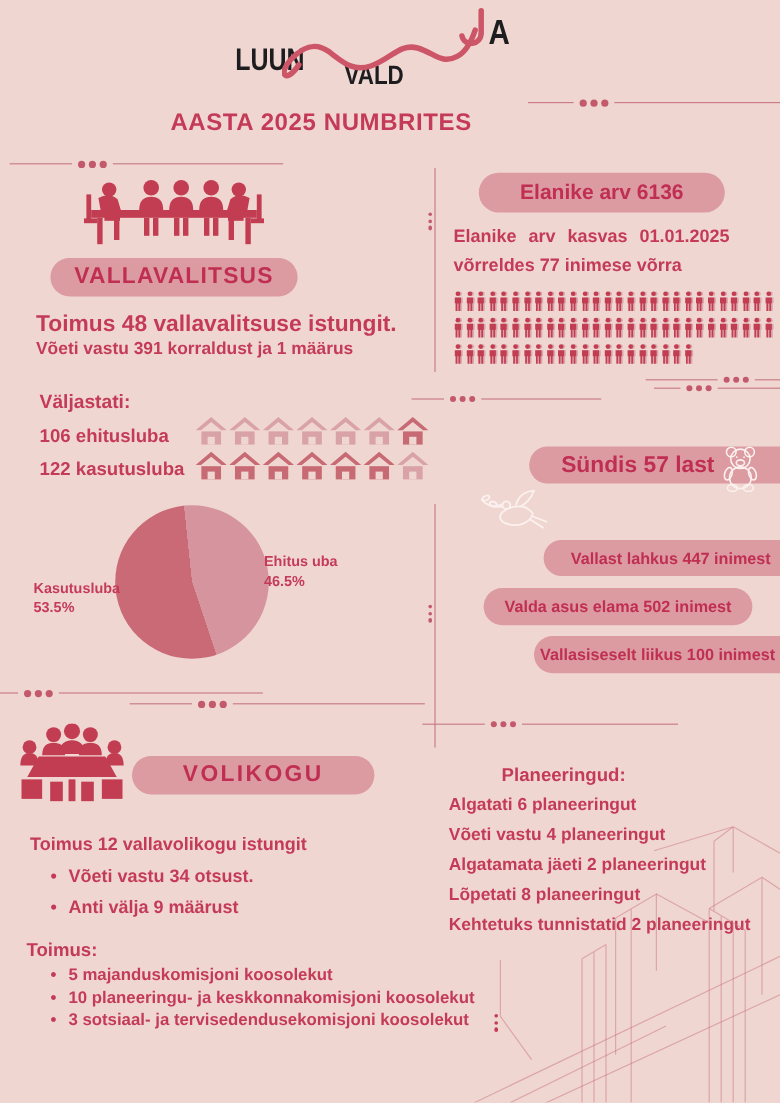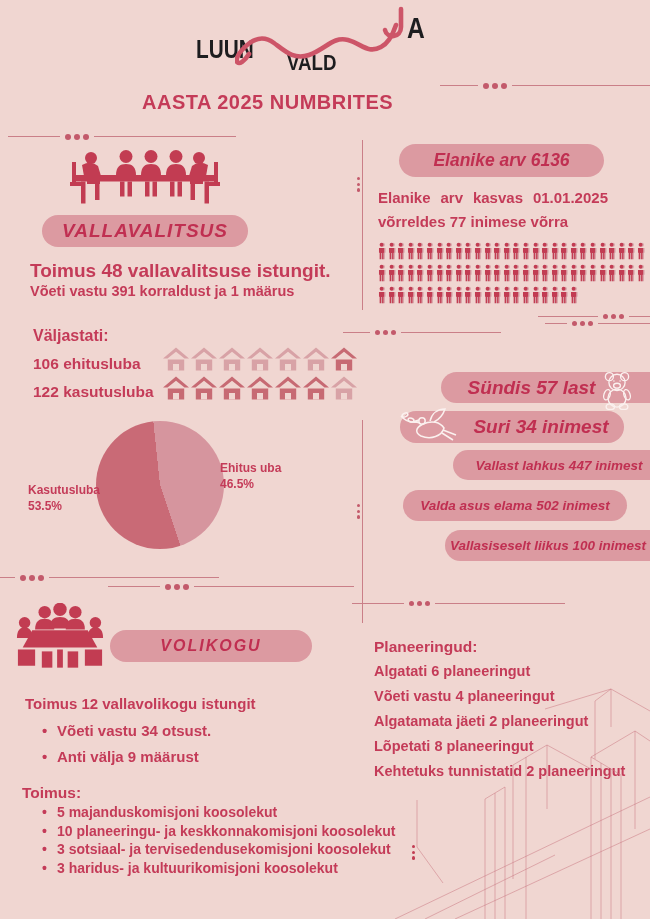--- a/index.html
+++ b/index.html
@@ -4,21 +4,21 @@
 <style>
   html,body{margin:0;padding:0;background:#f0d6d1;}
   .poster{position:relative;width:650px;height:919px;overflow:hidden;
     background:#f0d6d1;font-family:"Liberation Sans",sans-serif;font-weight:bold;}
   .abs{position:absolute;}
   .txt{color:#c43b58;font-weight:bold;}
   
   .logo-black{color:#1d1d1f;font-weight:bold;display:inline-block;transform-origin:left top;}
   
   .pill{position:absolute;background:#dc9aa1;border-radius:18px;display:flex;
-    align-items:center;justify-content:center;color:#c02f51;font-weight:bold;font-style:italic;}
+    align-items:center;justify-content:center;color:#c02f51;font-weight:bold;}
   
   .motif{position:absolute;display:flex;align-items:center;height:7px;}
   .mline{height:1.4px;background:#ca7f88;}
   .mdots{display:flex;gap:3px;margin:0 5px;}
   .mdots i{width:6px;height:6px;border-radius:50%;background:#c35a6b;}
   .mdots.sm i{width:5px;height:5px;}
   .vline{position:absolute;width:1.4px;background:#ca7f88;}
   .vdots{position:absolute;display:flex;flex-direction:column;gap:2.5px;}
   .vdots i{width:3.2px;height:3.2px;border-radius:50%;background:#c35a6b;}
   .vdots.dark i{background:#c23c52;}
@@ -972,23 +972,20 @@
       <circle cx="14.8" cy="11.5" r="0.8" fill="#fbf1ef" stroke="none"></circle>
         <circle cx="21.2" cy="11.5" r="0.8" fill="#fbf1ef" stroke="none"></circle>
       <ellipse cx="18" cy="29.5" rx="9.5" ry="9.5"></ellipse>
       <ellipse cx="7.5" cy="26" rx="3.2" ry="5.6" transform="rotate(18 7.5 26)"></ellipse>
       <ellipse cx="28.5" cy="26" rx="3.2" ry="5.6" transform="rotate(-18 28.5 26)"></ellipse>
       <ellipse cx="11" cy="38.5" rx="4.4" ry="3"></ellipse>
         <ellipse cx="25" cy="38.5" rx="4.4" ry="3"></ellipse>
     </svg>
   </div>
 
-  <div class="pill" style="left:400px;top:411px;width:224px;height:32px;font-size:19px;padding-left:58px;box-sizing:border-box;">
-    <span>Suri 34 inimest</span>
-  </div>
   <svg class="abs" style="left:398px;top:407px;" width="62" height="40" viewBox="0 0 62 40" fill="none" stroke="#fbf1ef" stroke-width="1.5">
     <path d="M3,9 c5,6 11,7 17,6"></path>
       <ellipse cx="7" cy="8" rx="3" ry="1.8" transform="rotate(-25 7 8)"></ellipse>
     <ellipse cx="13" cy="13" rx="3" ry="1.8" transform="rotate(20 13 13)"></ellipse>
     <circle cx="24" cy="14" r="3.2"></circle>
       <path d="M21,13 l-5,1.5 l5,1.2"></path>
     <path d="M25,17 c9,-4 17,-2 21,4 c-2,8 -13,12 -23,8 c-6,-3 -6,-8 2,-12 z"></path>
     <path d="M32,14 c2,-8 8,-12 15,-12 c-2,6 -7,11 -11,13"></path>
     <path d="M45,23 l13,5 M44,26 l11,7"></path>
   </svg>
@@ -1015,40 +1012,39 @@
     <circle cx="83" cy="20" r="6"></circle>
       <path d="M75,36 c0,-8 3,-11 8,-11 s8,3 8,11 z"></path>
     <path d="M17,28 L75,28 L85,46 L7,46 Z"></path>
     <rect x="2" y="48" width="18" height="17"></rect>
       <rect x="72" y="48" width="18" height="17"></rect>
     <rect x="27" y="50" width="11" height="17"></rect>
       <rect x="54" y="50" width="11" height="17"></rect>
     <rect x="43" y="48" width="6" height="19"></rect>
   </svg>
 
-  <div class="pill" style="left:110px;top:630px;width:202px;height:32px;font-size:16px;letter-spacing:2px;">
+  <div class="pill" style="left:110px;top:630px;width:202px;height:32px;font-size:19px;letter-spacing:2px;">
     <span>VOLIKOGU</span>
   </div>
 
   <div class="abs txt" style="left:25px;top:695px;font-size:15px;">Toimus 12 vallavolikogu istungit</div>
   <ul class="blist abs" style="left:42px;top:718px;font-size:15px;line-height:26px;">
     <li>Võeti vastu 34 otsust.</li>
     <li>Anti välja 9 määrust</li>
   </ul>
 
   <div class="abs txt" style="left:22px;top:784px;font-size:15.5px;">Toimus:</div>
   <ul class="blist abs" style="left:42px;top:803px;font-size:14px;line-height:18.6px;">
     <li>5 majanduskomisjoni koosolekut</li>
     <li>10 planeeringu- ja keskkonnakomisjoni koosolekut</li>
     <li>3 sotsiaal- ja tervisedendusekomisjoni koosolekut</li>
-    <li>3 haridus- ja kultuurikomisjoni koosolekut</li>
   </ul>
 
   <div class="plist abs" style="left:374px;top:634px;font-size:14.5px;line-height:25px;">
-    <div style="font-size:15.5px;">Planeeringud:</div>
+    <div style="font-size:15.5px;margin-left:44px;">Planeeringud:</div>
     <div>Algatati 6 planeeringut</div>
     <div>Võeti vastu 4 planeeringut</div>
     <div>Algatamata jäeti 2 planeeringut</div>
     <div>Lõpetati 8 planeeringut</div>
     <div>Kehtetuks tunnistatid 2 planeeringut</div>
   </div>
 
   <svg class="abs" style="left:395px;top:669px;" width="255" height="250" viewBox="0 0 255 250" fill="none" stroke="#c97680" stroke-opacity="0.5" stroke-width="1">
     <path d="M22,131 V178 M22,178 L48,214"></path>
     <path d="M0,250 L255,128"></path>

